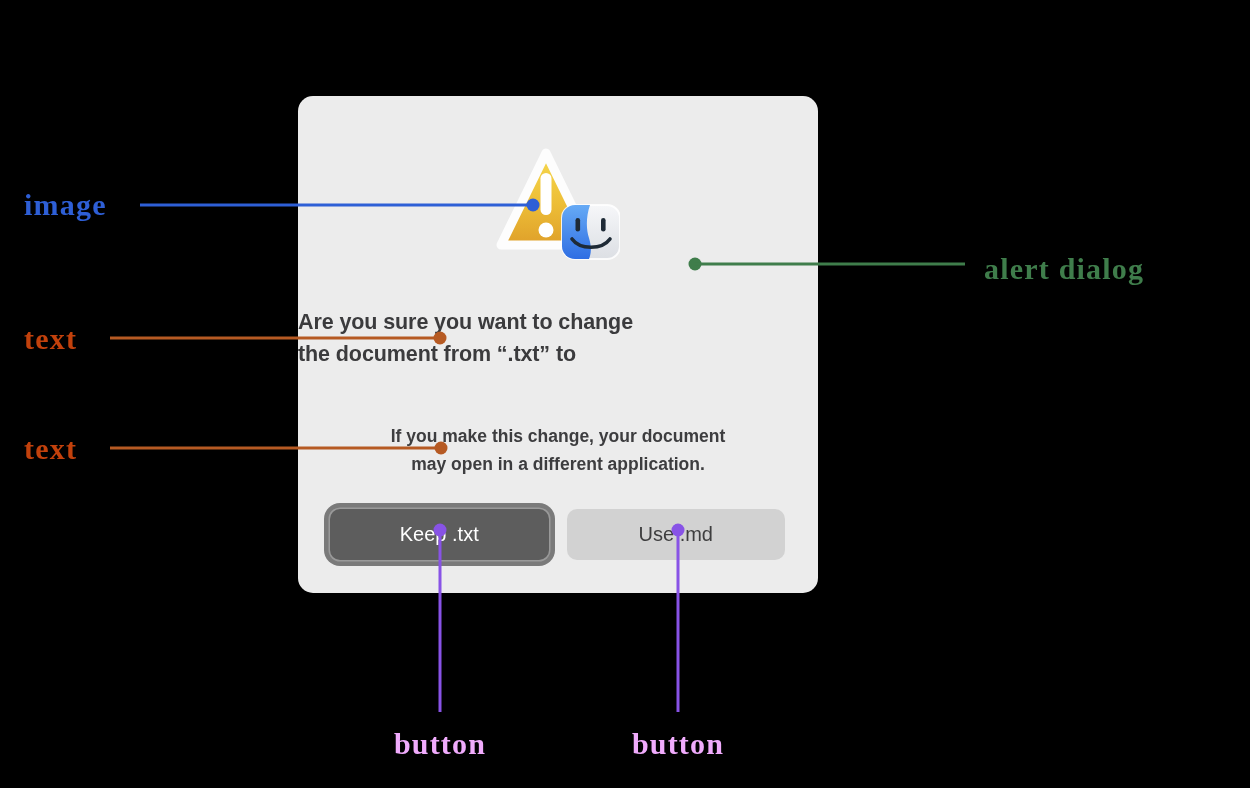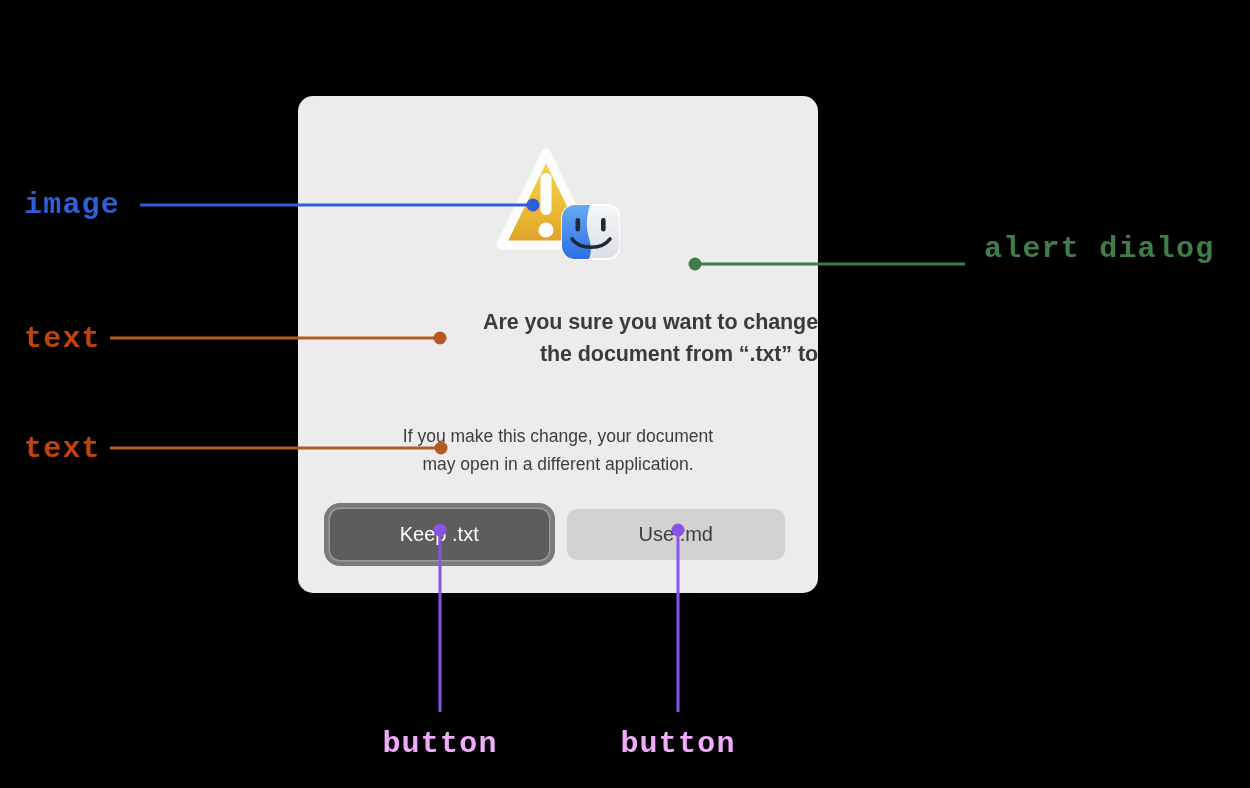--- a/index.html
+++ b/index.html
@@ -7,37 +7,37 @@
     position:relative;width:1250px;height:788px;background:#000;overflow:hidden;
     font-family:"Liberation Sans",sans-serif;
   }
   
   .dialog{
     position:absolute;left:298px;top:96px;width:520px;height:497px;
     background:#ececec;border-radius:15px;
   }
   .icon-wrap{position:absolute;left:198px;top:50px;width:124px;height:114px;}
   .dlg-title{
-    position:absolute;left:0;top:210px;width:100%;text-align:right;
+    position:absolute;left:0;top:210px;width:100%;text-align:left;
     font-size:21.5px;line-height:32px;font-weight:700;color:#3b3b3d;letter-spacing:-0.1px;
   }
   .dlg-msg{
     position:absolute;left:0;top:326px;width:100%;text-align:center;
-    font-size:17.5px;line-height:28px;font-weight:400;color:#3d3d3f;
+    font-size:17.5px;line-height:28px;font-weight:700;color:#3d3d3f;
   }
   .btn-row{position:absolute;left:32px;right:33px;top:413px;display:flex;gap:18px;}
   .btn{
     flex:1;height:51px;border-radius:10px;display:flex;align-items:center;justify-content:center;
     font-size:20px;color:#3e3e3f;user-select:none;
   }
   .btn-keep{background:#5d5d5d;color:#ffffff;box-shadow:0 0 0 1.5px #9a9a9a,0 0 0 6px #7a7a7a;}
   .btn-use{background:#d2d2d2;}
   
   .ann-label{
-    position:absolute;font-family:Liberation Mono, monospace;font-weight:700;
+    position:absolute;font-family:Liberation Serif, serif;font-weight:700;
     font-size:30px;letter-spacing:1.2px;white-space:nowrap;transform:translateY(-50%);
   }
   .ann-label.centered{transform:translate(-50%,-50%);}
   .hline{position:absolute;height:3px;transform:translateY(-50%);}
   .vline{position:absolute;width:3px;transform:translateX(-50%);}
   .dot{position:absolute;width:13px;height:13px;border-radius:50%;transform:translate(-50%,-50%);}
   .c-blue{color:#2e5fd6}   .bg-blue{background:#2e5fd6}
   .c-green{color:#3f7d4b}  .bg-green{background:#3f7d4b}
   .c-orange{color:#c2410c} .bg-orange{background:#b65a23}
   .c-purple{color:#f0abfc} .bg-purple{background:#8853e6}
@@ -101,21 +101,21 @@
       <div class="btn btn-use">Use .md</div>
     </div>
   </div>
 
   <div class="ann-label c-blue" style="left:24px;top:205px;">image</div>
   <div class="hline bg-blue" style="left:140px;top:205px;width:393px;"></div>
   <div class="dot bg-blue" style="left:533px;top:205px;"></div>
 
   <div class="dot bg-green" style="left:695px;top:264px;"></div>
   <div class="hline bg-green" style="left:695px;top:264px;width:270px;"></div>
-  <div class="ann-label c-green" style="left:984px;top:249px;">alert dialog</div>
+  <div class="ann-label c-green" style="left:984px;top:269px;">alert dialog</div>
 
   <div class="ann-label c-orange" style="left:24px;top:339px;">text</div>
   <div class="hline bg-orange" style="left:110px;top:338px;width:330px;"></div>
   <div class="dot bg-orange" style="left:440px;top:338px;"></div>
 
   <div class="ann-label c-orange" style="left:24px;top:449px;">text</div>
   <div class="hline bg-orange" style="left:110px;top:448px;width:331px;"></div>
   <div class="dot bg-orange" style="left:441px;top:448px;"></div>
 
   <div class="dot bg-purple" style="left:440px;top:530px;"></div>

